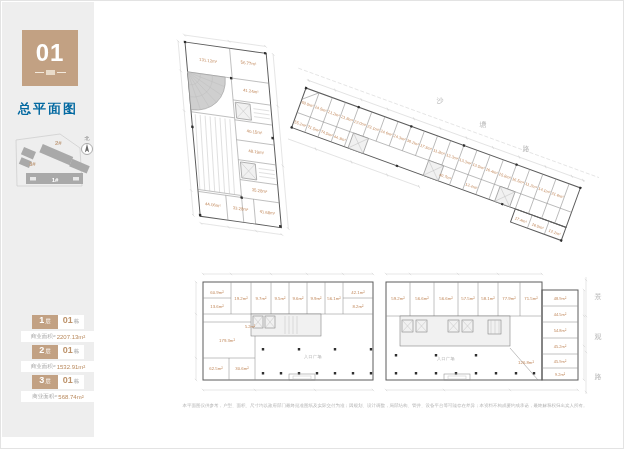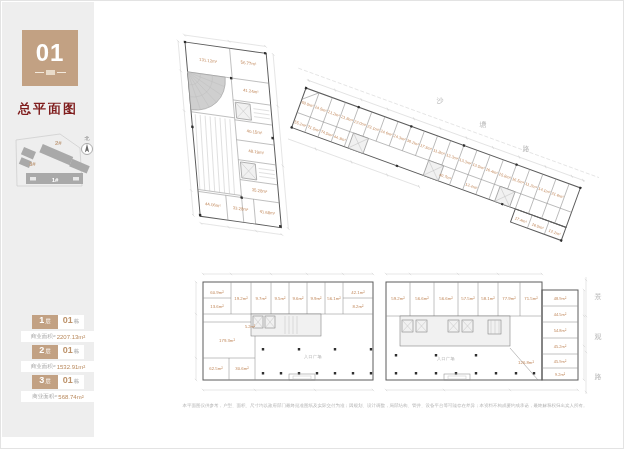--- a/index.html
+++ b/index.html
@@ -10,21 +10,21 @@
   .page-frame{position:absolute;inset:0;border:1px solid #e3e3e3;pointer-events:none;}
   
   .sidebar{position:absolute;left:2px;top:2px;width:92px;height:435px;background:#eeeeee;}
   .badge{position:absolute;left:20px;top:28px;width:56px;height:56px;background:#c2a183;color:#fff;
          display:flex;flex-direction:column;align-items:center;justify-content:center;}
   .badge-num{font-size:24px;font-weight:bold;line-height:1;letter-spacing:1px;}
   .badge-motif{display:flex;align-items:center;gap:2px;margin-top:5px;}
   .badge-dash{width:9px;height:1px;background:#f3e9dc;}
   .badge-rect{width:9px;height:5px;background:#e9dbc9;}
   .side-title{position:absolute;left:0;top:98px;width:92px;text-align:center;
-              font-size:13px;font-weight:bold;color:#7f1d1d;letter-spacing:2px;}
+              font-size:13px;font-weight:bold;color:#0369a1;letter-spacing:2px;}
   .map-wrap{position:absolute;left:8px;top:128px;}
   .legend{position:absolute;left:18px;top:313px;width:76px;}
   .legend-row{margin-bottom:3px;}
   .legend-boxes{display:flex;height:14px;width:52px;margin:0 auto 2px auto;cursor:default;}
   .lg-floor{width:26px;background:#c2a183;color:#fff;display:flex;align-items:baseline;justify-content:center;}
   .lg-floor .num{font-size:9px;font-weight:bold;}
   .lg-floor .unit{font-size:5.5px;margin-left:1px;}
   .lg-bldg{width:26px;background:#ffffff;display:flex;align-items:baseline;justify-content:center;}
   .lg-bldg .num{font-size:9px;font-weight:bold;color:#bd9269;}
   .lg-bldg .unit{font-size:5.5px;color:#9a9a9a;margin-left:1px;}

